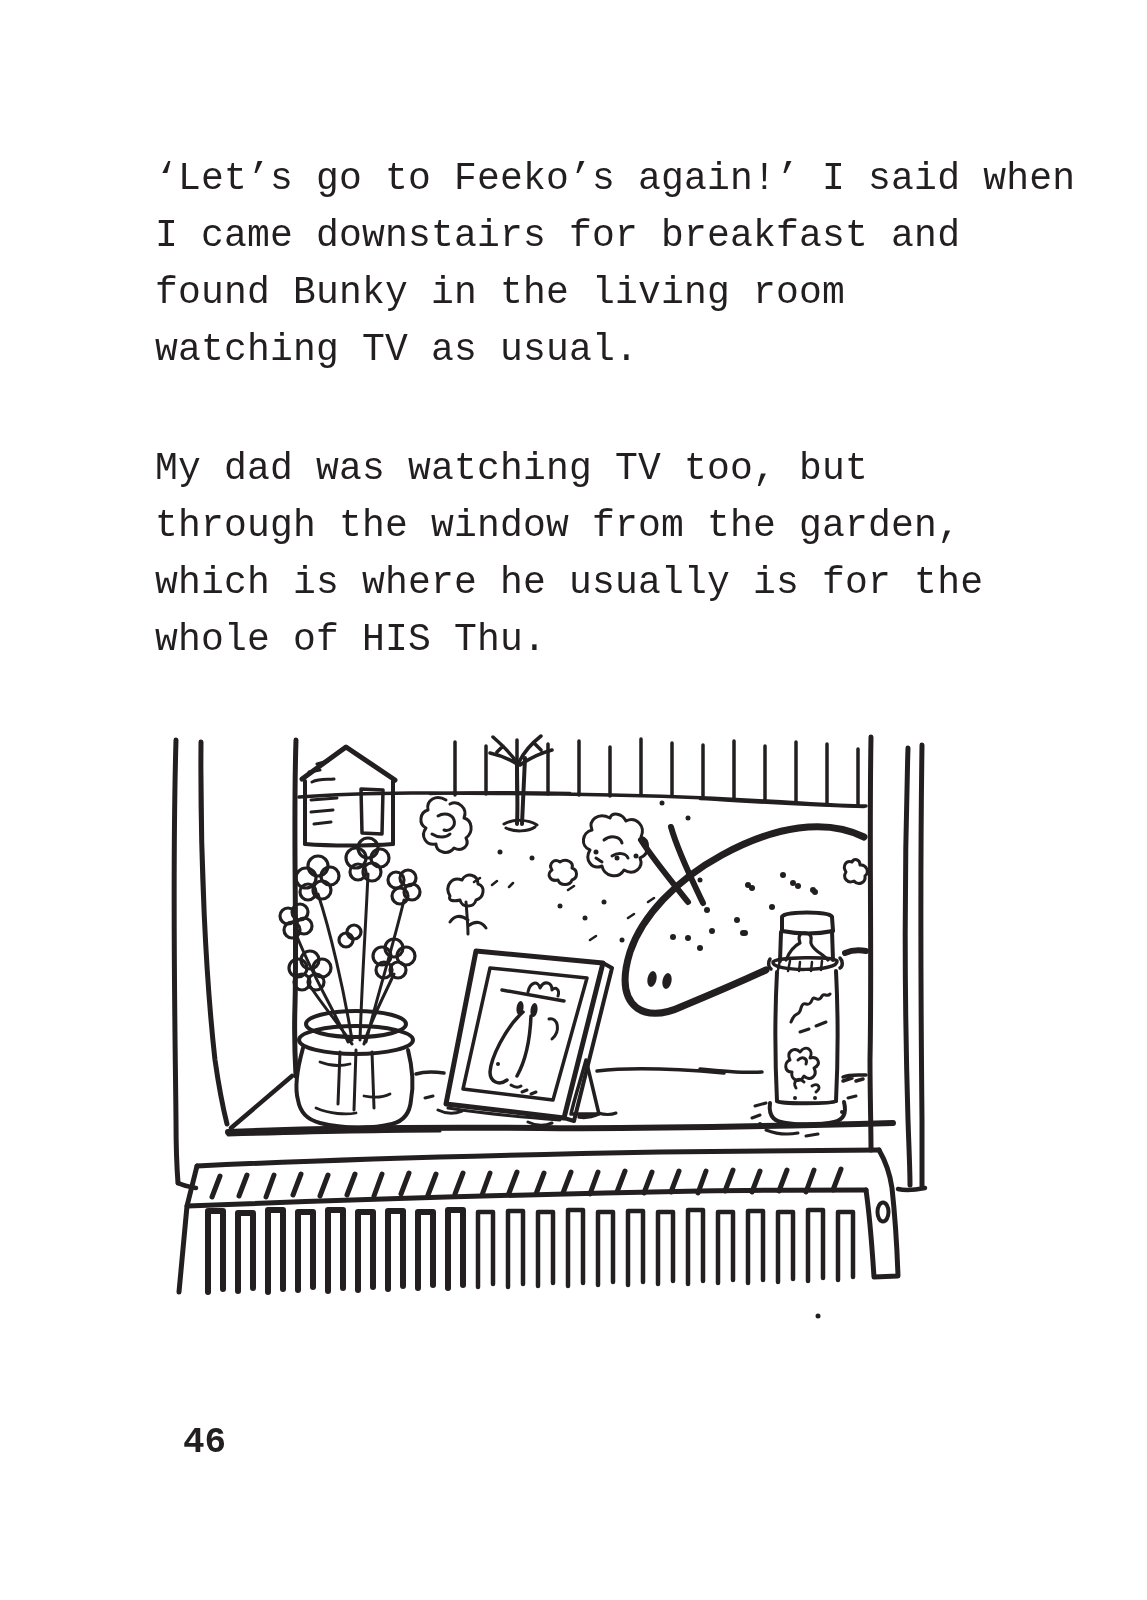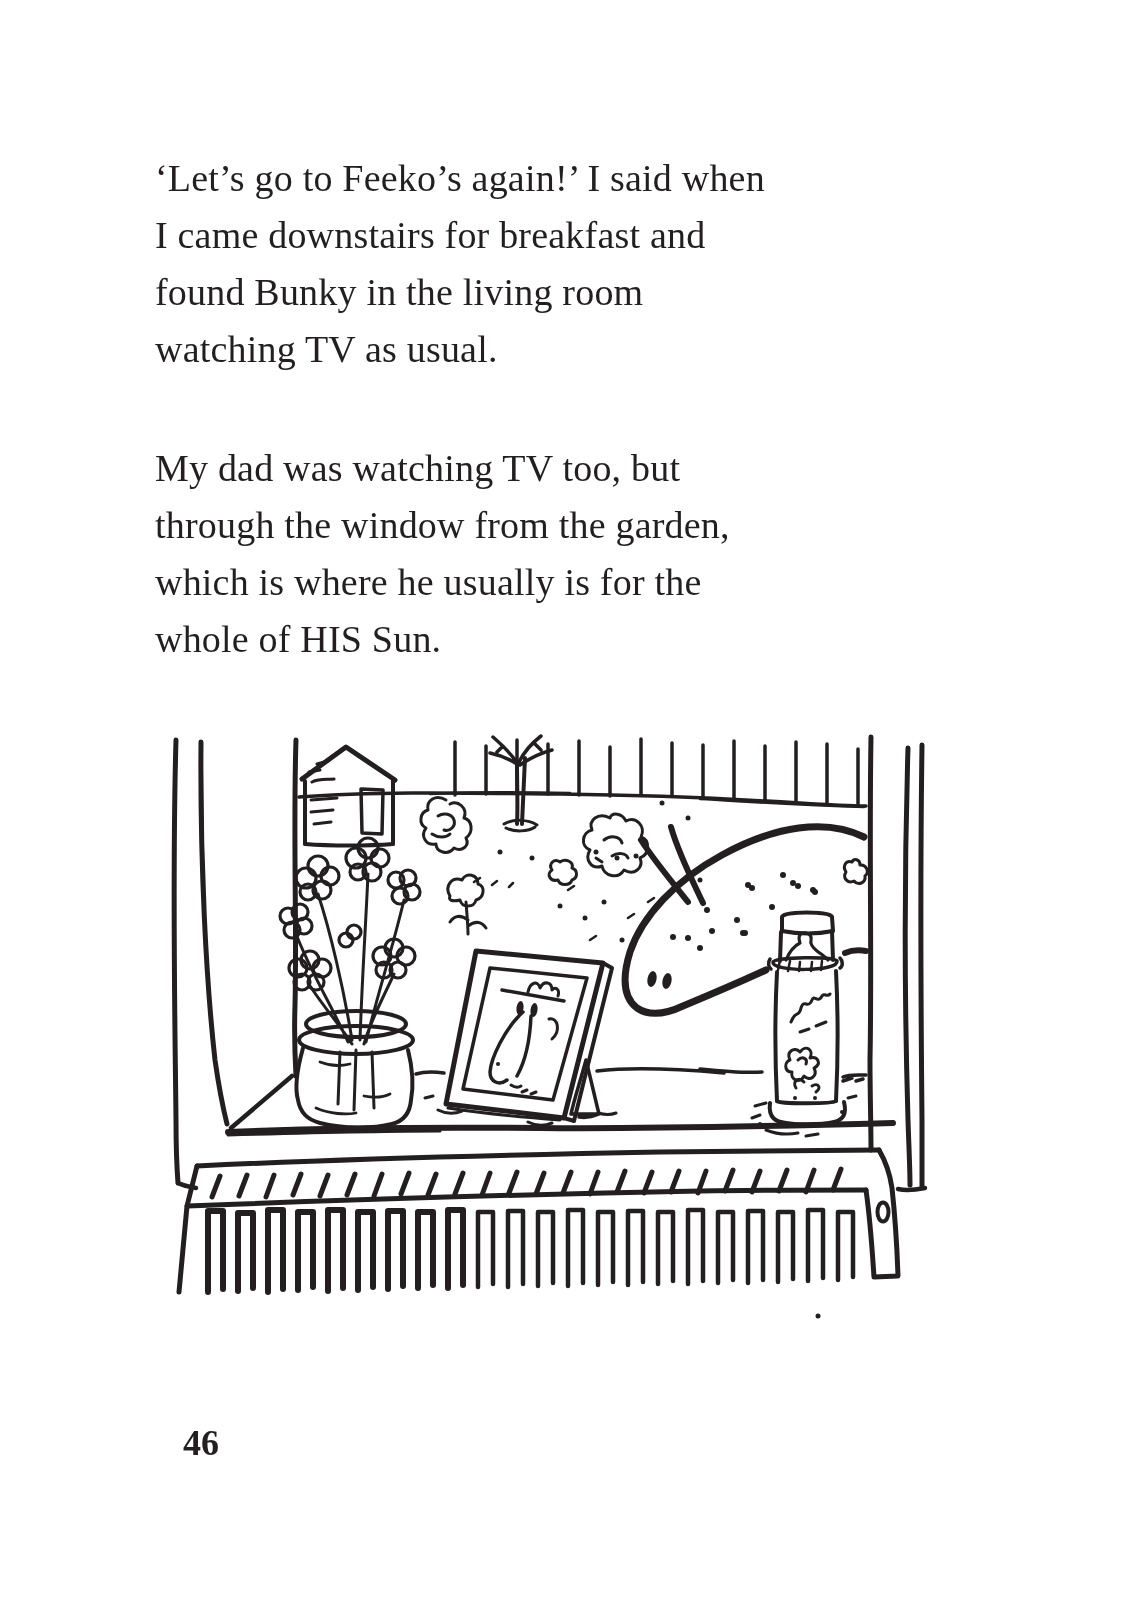--- a/index.html
+++ b/index.html
@@ -3,21 +3,21 @@
 <meta charset="utf-8">
 <style>
   :root { --ink: #231f20; --paper: #ffffff; }
   * { box-sizing: border-box; }
   html, body { margin: 0; padding: 0; background: #fff; }
   .page {
     position: relative;
     width: 1147px;
     height: 1600px;
     background: var(--paper);
-    font-family: Liberation Serif, serif;
+    font-family: Liberation Mono, monospace;
     color: var(--ink);
     overflow: hidden;
   }
   p.story {
     position: absolute;
     left: 155px;
     margin: 0;
     font-size: 38px;
     line-height: 57px;
     letter-spacing: 0.2px;
@@ -51,21 +51,21 @@
 
 <div class="page">
 
   <p class="story" id="para1">‘Let’s go to Feeko’s again!’ I said when
 I came downstairs for breakfast and
 found Bunky in the living room
 watching TV as usual.</p>
   <p class="story" id="para2">My dad was watching TV too, but
 through the window from the garden,
 which is where he usually is for the
-whole of HIS Sun.</p>
+whole of HIS Thu.</p>
 
   <div class="illustration">
     <svg viewBox="150 690 810 650" xmlns="http://www.w3.org/2000/svg">
       <title>Hand-drawn sketch of a window above a radiator: through the glass a garden with fence, shed and bare tree; dad's bald freckled head peeking up; on the sill a jar of flowers, a framed picture of a big-nosed face, and a spray can</title>
 
       <g class="ink">
         <path d="M176 740 C172 880, 175 1020, 176 1120 C176 1150, 177 1170, 178 1183" stroke-width="5"></path>
         <path d="M178 1183 C184 1186, 190 1187, 196 1188" stroke-width="4.5"></path>
         <path d="M201 742 C200 860, 206 980, 215 1060 C220 1095, 224 1112, 227 1124" stroke-width="5"></path>
         <path d="M908 748 C904 880, 905 1020, 908 1120 C909 1150, 910 1170, 910 1185" stroke-width="5"></path>

